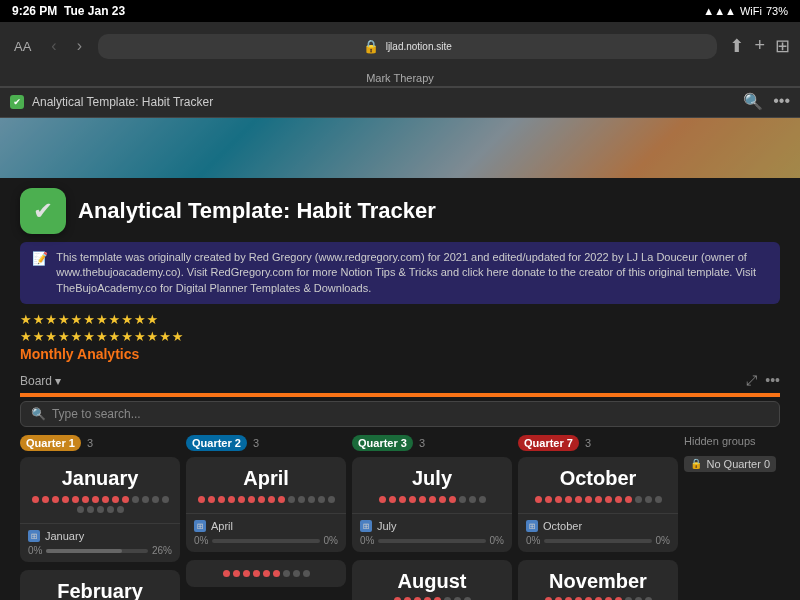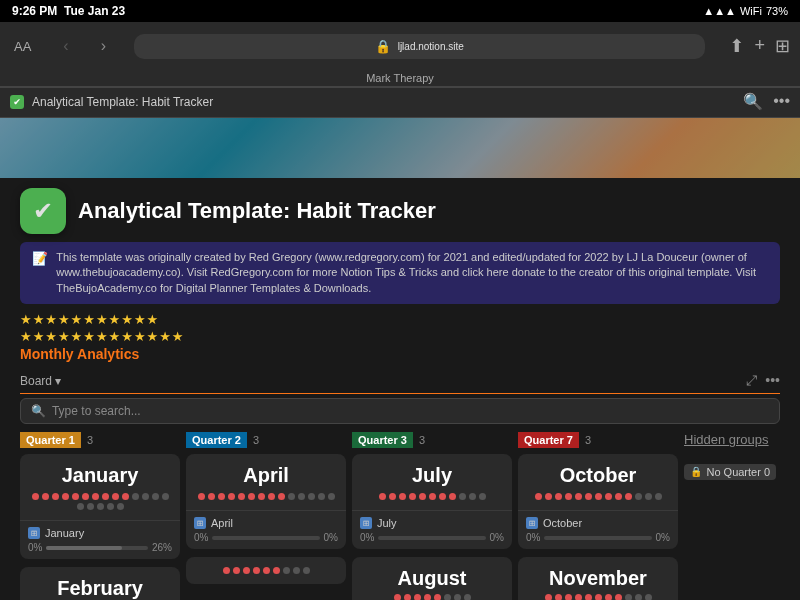--- a/index.html
+++ b/index.html
@@ -29,21 +29,21 @@
 
     
     .browser-chrome {
       background: #2a2a2a;
       border-bottom: 1px solid #444;
     }
     .browser-toolbar {
       display: flex;
       align-items: center;
       padding: 24px 10px;
-      gap: 24px;
+      gap: 12px;
       height: 44px;
     }
     .browser-nav-btn {
       color: #888;
       font-size: 16px;
       padding: 2px 4px;
       cursor: pointer;
     }
     .browser-nav-btn.disabled { color: #555; }
     .browser-address-bar {
@@ -163,21 +163,21 @@
       font-weight: 600;
       color: #f97316;
       margin: 0 0 6px;
     }
 
     
     .board-toolbar {
       display: flex;
       align-items: center;
       padding: 4px 0;
-      border-bottom: 1px solid #f97316;
+      border-bottom: 4px solid #f97316;
       margin-bottom: 4px;
     }
     .board-label {
       font-size: 12px;
       color: #aaa;
       display: flex; align-items: center; gap: 3px;
     }
     .board-toolbar-right { margin-left: auto; display: flex; gap: 8px; color: #888; font-size: 14px; }
 
     
@@ -208,21 +208,21 @@
     }
 
     
     .col-header {
       display: flex;
       align-items: center;
       gap: 6px;
       margin-bottom: 6px;
     }
     .quarter-badge {
-      border-radius: 0;
+      border-radius: 8px;
       padding: 2px 6px;
       font-size: 11px;
       font-weight: 600;
       color: #fff;
     }
     .q1 { background: #c8841a; }
     .q2 { background: #0369a1; }
     .q3 { background: #1a6a3a; }
     .q4 { background: #b02020; }
     .col-count { font-size: 11px; color: #888; }
@@ -296,21 +296,21 @@
       border-radius: 2px;
       background: #666;
     }
     .progress-label { font-size: 10px; color: #888; }
 
     
     .hidden-groups-col {
       flex: 0 0 100px;
       min-width: 100px;
     }
-    .hidden-groups-label { font-size: 13px; color: #888; margin-bottom: 14px; text-decoration: underline; }
+    .hidden-groups-label { font-size: 11px; color: #888; margin-bottom: 6px; }
     .no-quarter-badge {
       background: #3a3a3a;
       border-radius: 4px;
       padding: 2px 6px;
       font-size: 11px;
       color: #ccc;
       display: inline-flex; align-items: center; gap: 4px;
     }
     .lock-icon { font-size: 10px; }
 

